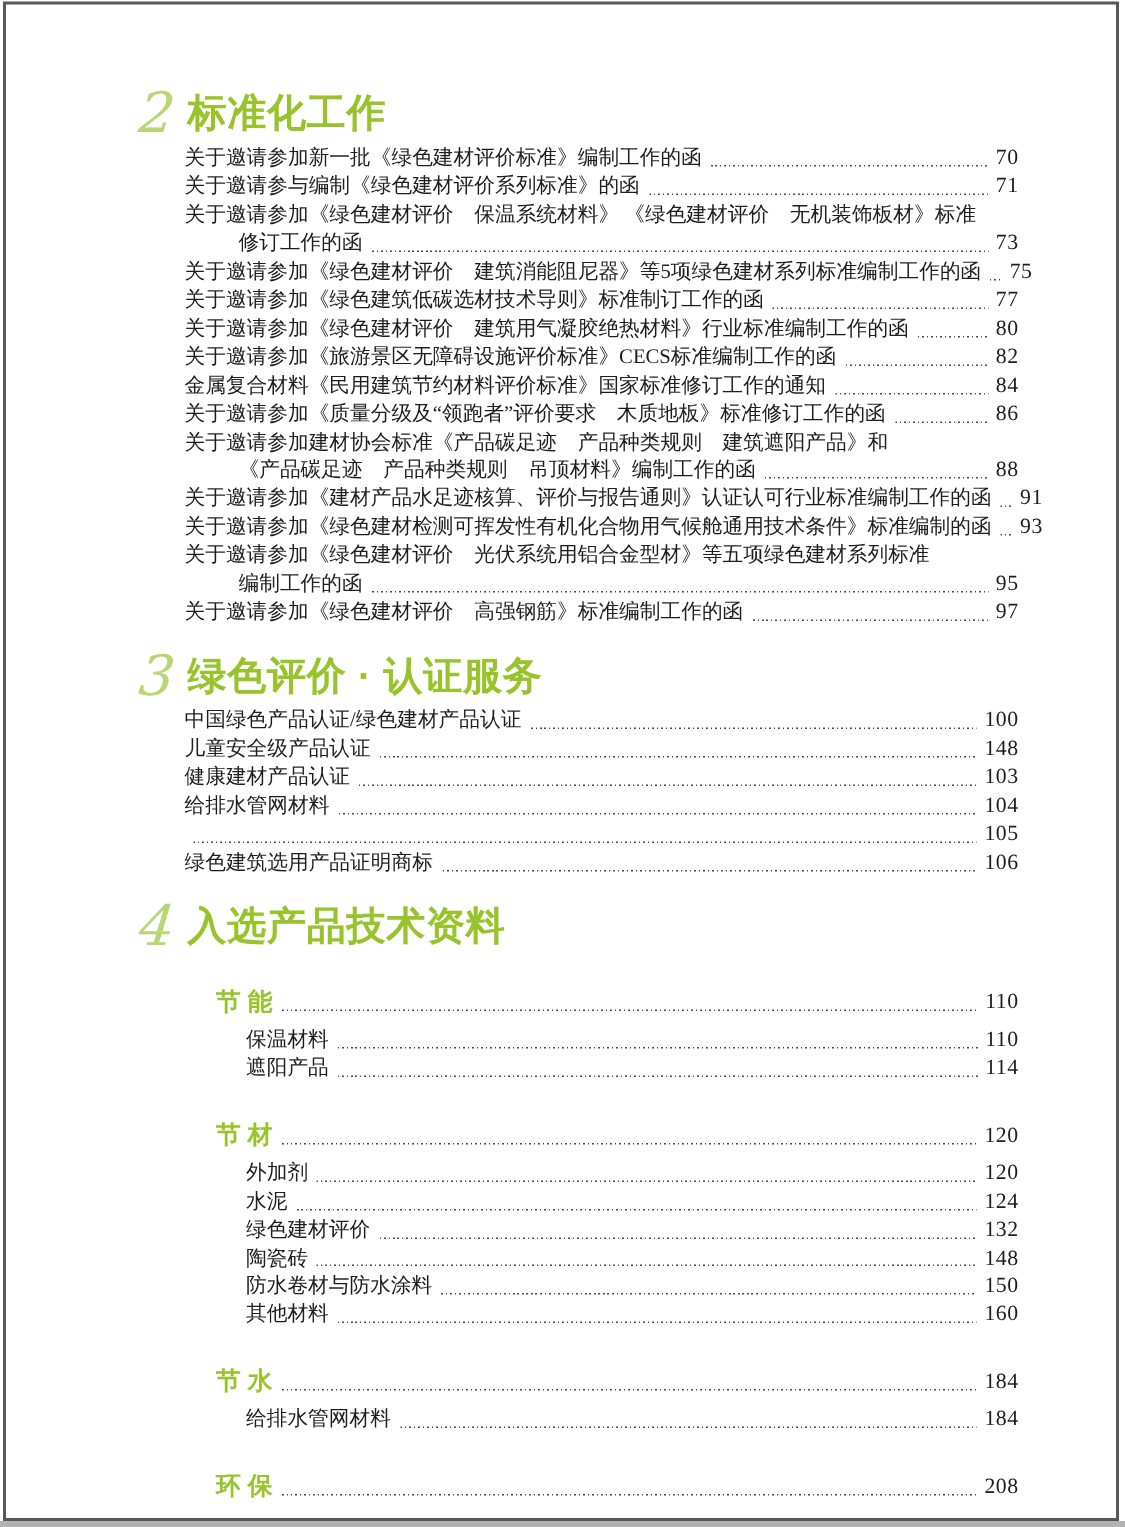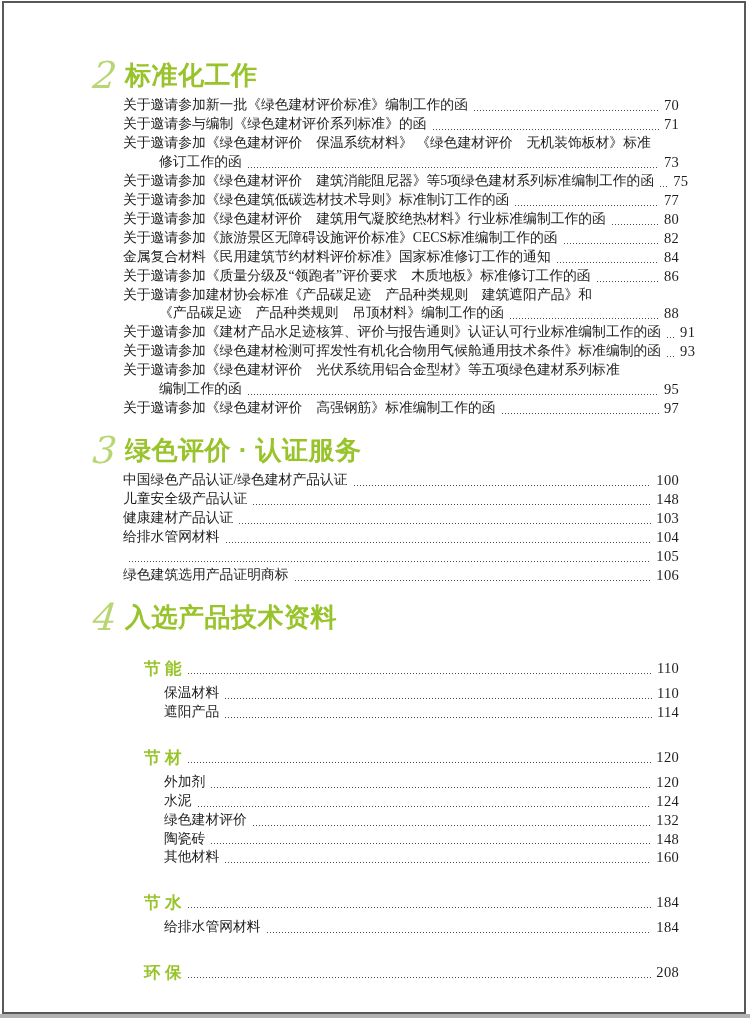--- a/index.html
+++ b/index.html
@@ -242,20 +242,25 @@
         <span class="t">绿色建材评价</span>
         <span class="leader"></span>
         <span class="pg">132</span>
       </div>
       <div class="toc-row row-subitem">
         <span class="t">陶瓷砖</span>
         <span class="leader"></span>
         <span class="pg">148</span>
       </div>
       <div class="toc-row row-subitem">
+        <span class="t">防水卷材与防水涂料</span>
+        <span class="leader"></span>
+        <span class="pg">150</span>
+      </div>
+      <div class="toc-row row-subitem">
         <span class="t">其他材料</span>
         <span class="leader"></span>
         <span class="pg">160</span>
       </div>
       <div class="toc-row row-subhead">
         <span class="t">节 水</span>
         <span class="leader"></span>
         <span class="pg">184</span>
       </div>
       <div class="toc-row row-subitem">

